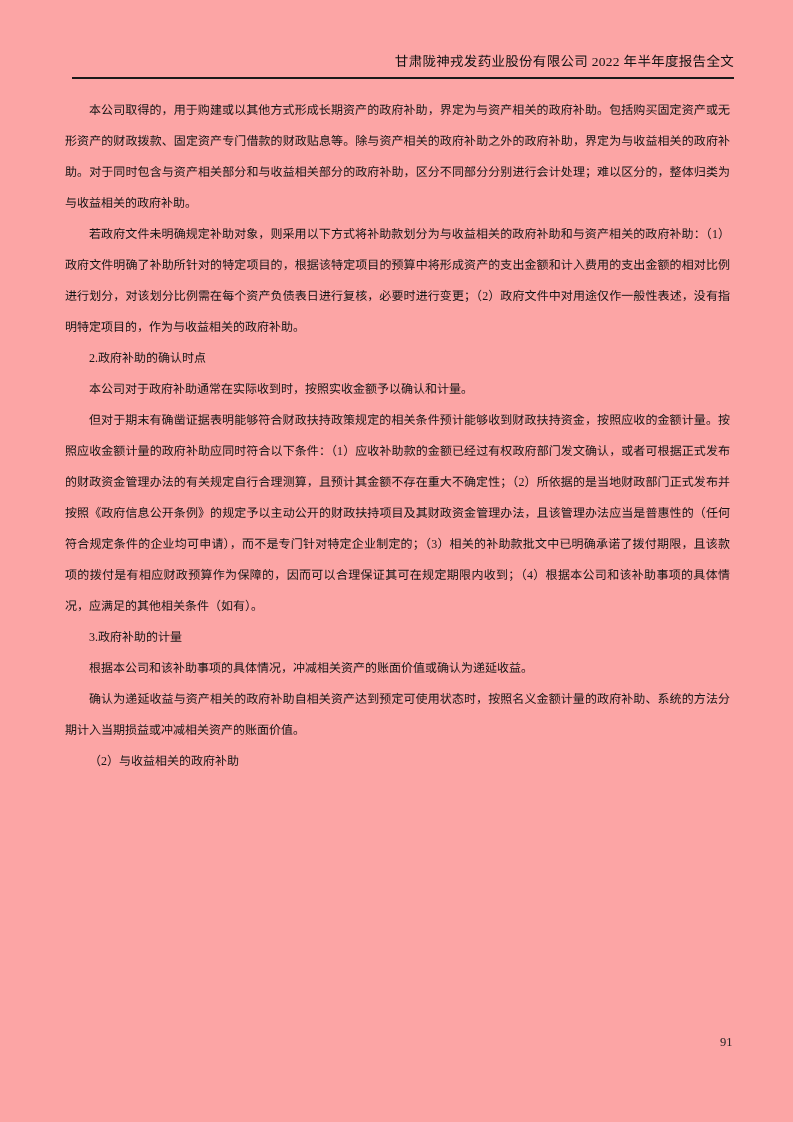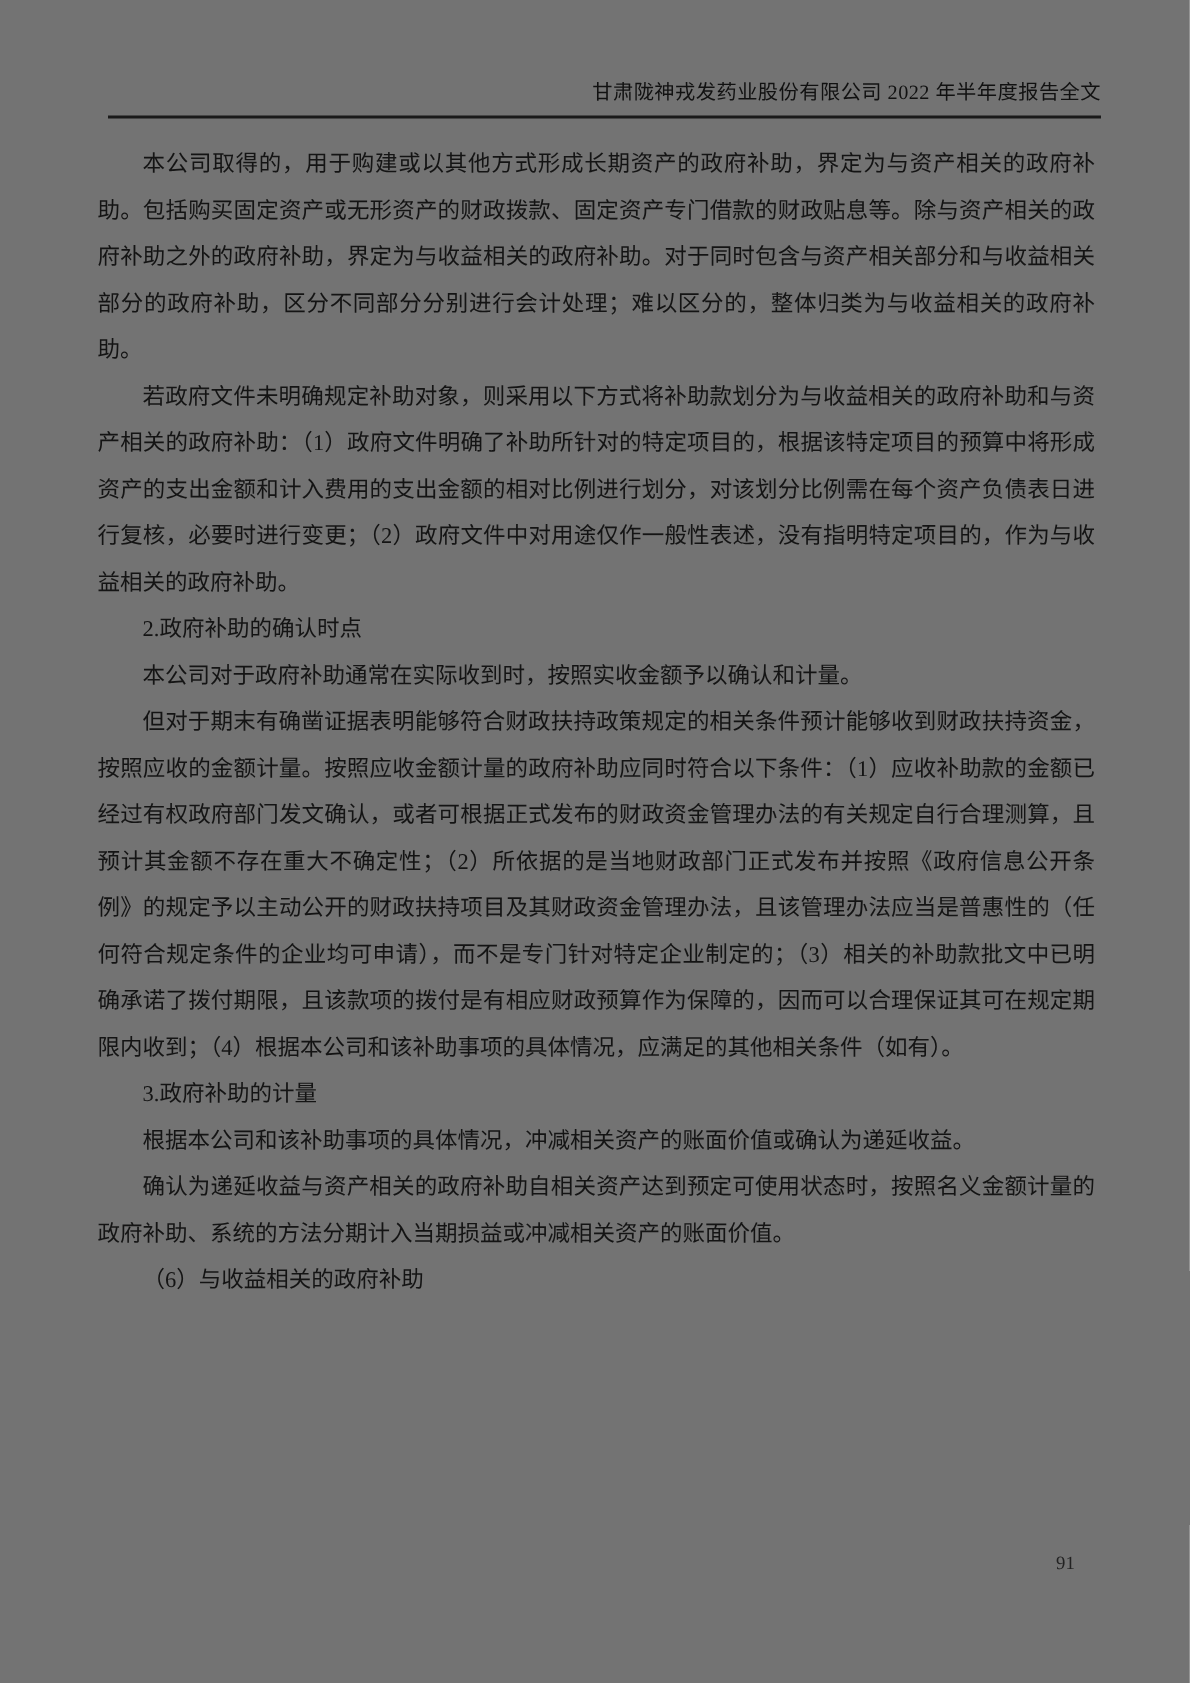--- a/index.html
+++ b/index.html
@@ -6,51 +6,51 @@
   body {
     width: 793px; height: 1122px;
     background: #ffffff;
     font-family: "Liberation Serif", "DejaVu Serif", serif;
     color: #141414;
     -webkit-font-smoothing: antialiased;
   }
   .page {
     position: relative;
     width: 793px; height: 1122px;
-    background: #737373;
+    background: #fca5a5;
     overflow: hidden;
   }
   .header {
     position: absolute;
     top: 50px; left: 72px; right: 59px;
     text-align: right;
     font-size: 13.5px;
     letter-spacing: 0.3px;
     color: #111111;
     padding-bottom: 7px;
     border-bottom: 2px solid #1a1a1a;
     white-space: nowrap;
   }
   .content {
     position: absolute;
     top: 95px; left: 65px;
     width: 665px;
-    font-size: 15px;
+    font-size: 12px;
     line-height: 31px;
     text-align: justify;
     color: #141414;
   }
   .para {
     margin: 0;
     padding: 0;
     text-indent: 2em;
   }
   .page-number {
     position: absolute;
-    top: 1035px; left: 704px;
+    top: 1035px; left: 720px;
     font-size: 12.5px;
     color: #222222;
   }
 </style>
 </head>
 <body>
 
 <div class="page">
   <div class="header">
     <span>甘肃陇神戎发药业股份有限公司 2022 年半年度报告全文</span>
@@ -58,17 +58,17 @@
 
   <div class="content">
       <p class="para">本公司取得的，用于购建或以其他方式形成长期资产的政府补助，界定为与资产相关的政府补助。包括购买固定资产或无形资产的财政拨款、固定资产专门借款的财政贴息等。除与资产相关的政府补助之外的政府补助，界定为与收益相关的政府补助。对于同时包含与资产相关部分和与收益相关部分的政府补助，区分不同部分分别进行会计处理；难以区分的，整体归类为与收益相关的政府补助。</p>
       <p class="para">若政府文件未明确规定补助对象，则采用以下方式将补助款划分为与收益相关的政府补助和与资产相关的政府补助：（1）政府文件明确了补助所针对的特定项目的，根据该特定项目的预算中将形成资产的支出金额和计入费用的支出金额的相对比例进行划分，对该划分比例需在每个资产负债表日进行复核，必要时进行变更；（2）政府文件中对用途仅作一般性表述，没有指明特定项目的，作为与收益相关的政府补助。</p>
       <p class="para">2.政府补助的确认时点</p>
       <p class="para">本公司对于政府补助通常在实际收到时，按照实收金额予以确认和计量。</p>
       <p class="para">但对于期末有确凿证据表明能够符合财政扶持政策规定的相关条件预计能够收到财政扶持资金，按照应收的金额计量。按照应收金额计量的政府补助应同时符合以下条件：（1）应收补助款的金额已经过有权政府部门发文确认，或者可根据正式发布的财政资金管理办法的有关规定自行合理测算，且预计其金额不存在重大不确定性；（2）所依据的是当地财政部门正式发布并按照《政府信息公开条例》的规定予以主动公开的财政扶持项目及其财政资金管理办法，且该管理办法应当是普惠性的（任何符合规定条件的企业均可申请），而不是专门针对特定企业制定的；（3）相关的补助款批文中已明确承诺了拨付期限，且该款项的拨付是有相应财政预算作为保障的，因而可以合理保证其可在规定期限内收到；（4）根据本公司和该补助事项的具体情况，应满足的其他相关条件（如有）。</p>
       <p class="para">3.政府补助的计量</p>
       <p class="para">根据本公司和该补助事项的具体情况，冲减相关资产的账面价值或确认为递延收益。</p>
       <p class="para">确认为递延收益与资产相关的政府补助自相关资产达到预定可使用状态时，按照名义金额计量的政府补助、系统的方法分期计入当期损益或冲减相关资产的账面价值。</p>
-      <p class="para">（6）与收益相关的政府补助</p>
+      <p class="para">（2）与收益相关的政府补助</p>
     </div>
 
   <div class="page-number">91</div>
 </div>
 
 </body></html>

